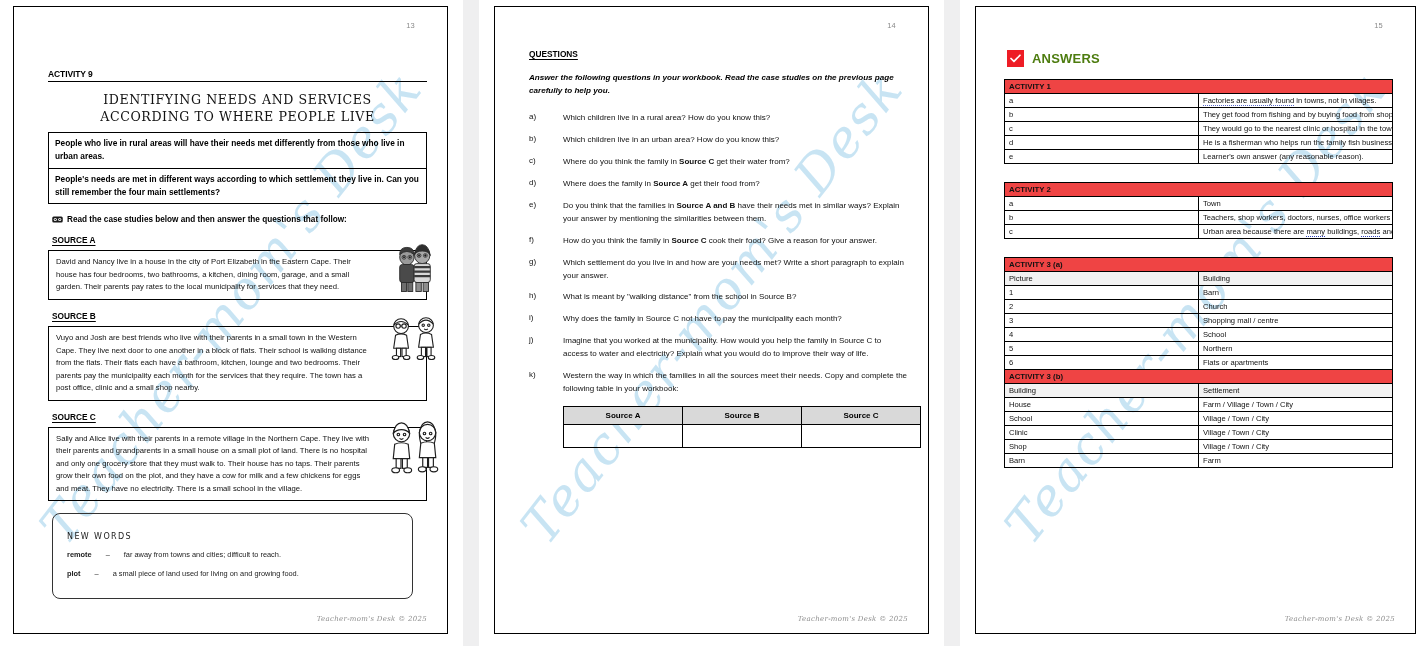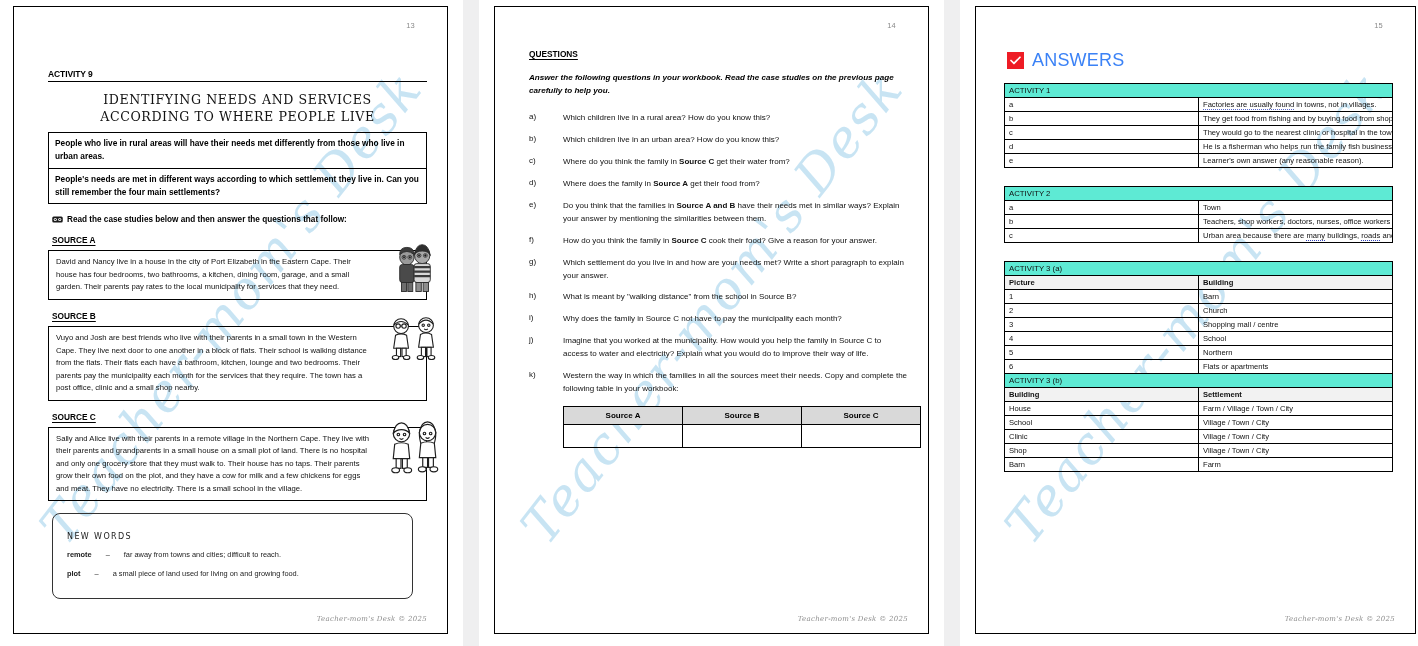--- a/index.html
+++ b/index.html
@@ -175,44 +175,44 @@
   .answers-head {
     display: flex; align-items: center; gap: 8px;
     margin-top: 35px; margin-left: 3px;
   }
   .chk-box {
     width: 17px; height: 17px; background: #ee1c25;
     display: flex; align-items: center; justify-content: center;
     color: #fff; font-size: 12px; line-height: 1;
   }
   .answers-title {
-    font-size: 18px; font-weight: 400; color: #3b82f6; letter-spacing: .2px;
+    font-size: 13px; font-weight: 700; color: #4d7c0f; letter-spacing: .2px;
   }
 
   .ans-table {
     border-collapse: collapse;
     width: 100%;
     table-layout: fixed;
     border: 1.6px solid #000;
     margin-bottom: 18px;
   }
   .ans-table td, .ans-table th {
     border: 1px solid #000;
     font-size: 7.6px; color: #111;
     padding: 2px 4px;
     text-align: left;
     height: 14px;
     vertical-align: middle;
     overflow: hidden;
     white-space: nowrap;
   }
   .ans-table .sect-head {
-    background: #5eead4; font-weight: 400; font-size: 7.8px;
-  }
-  .ans-table .col-head { background: #f2f2f2; font-weight: 700; }
+    background: #ef4444; font-weight: 700; font-size: 7.8px;
+  }
+  .ans-table .col-head { background: #f2f2f2; font-weight: 400; }
   .ans-table .key { width: 33px; }
   .ans-table.t3 .key { width: 41px; }
   .spell { border-bottom: 1.3px dotted #5566cc; }
   .spell-b { border-bottom: 1.3px dotted #3344bb; }
 </style>
 </head>
 <body>
 
 <div class="viewport">
 

